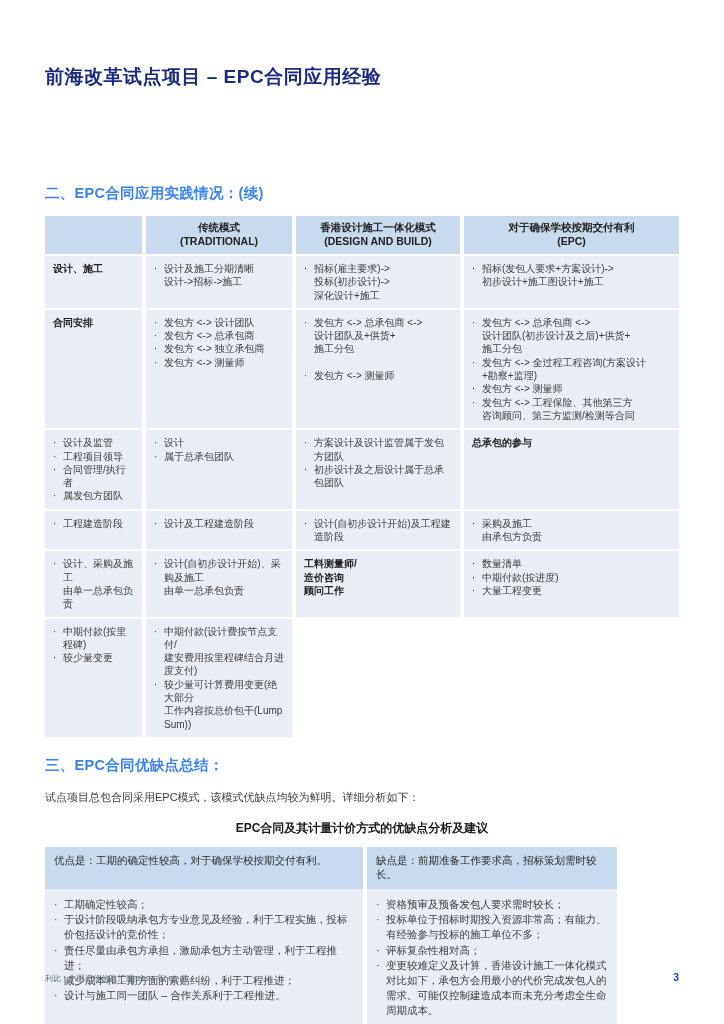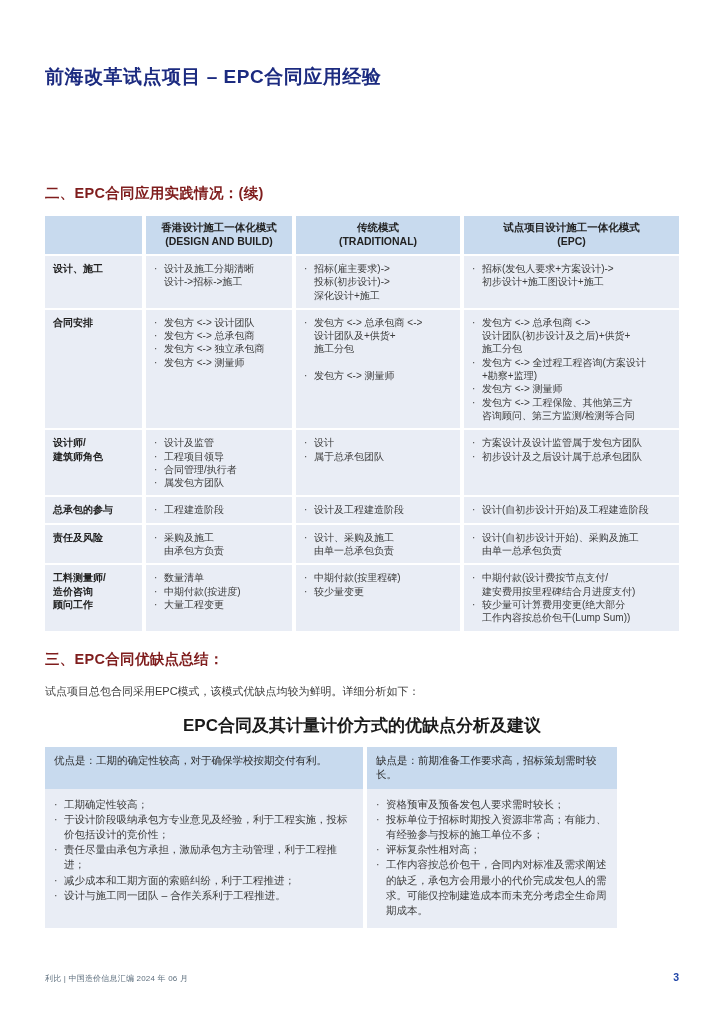--- a/index.html
+++ b/index.html
@@ -18,21 +18,21 @@
     padding-top:52px;
     font-size:19px;
     font-weight:bold;
     color:#1c2b80;
     letter-spacing:0.5px;
   }
 
   .section-heading {
     font-size:14.5px;
     font-weight:bold;
-    color:#7f1d1d;
+    color:#3b82f6;
     letter-spacing:0.3px;
   }
   .s2-heading { margin-top:94px; }
   .s3-heading { margin-top:19px; }
 
   .intro-text {
     margin-top:15px;
     font-size:11px;
     color:#3c3c3c;
   }
@@ -72,21 +72,21 @@
   }
   .bullet-item { display:flex; }
   .bullet-item .marker { width:10px; flex:0 0 10px; text-align:left; }
   .bullet-item .btext { white-space:pre-line; flex:1; }
   .spacer { height:13px; }
 
   
   .pc-title {
     margin-top:15px;
     text-align:center;
-    font-size:17px;
+    font-size:12px;
     font-weight:bold;
     color:#1a1a1a;
   }
   .pc-table {
     margin-top:10px;
     display:grid;
     grid-template-columns:318px 1fr;
     gap:0 4px;
     width:572px;
   }
@@ -124,29 +124,29 @@
     <h1 class="doc-title">前海改革试点项目 – EPC合同应用经验</h1>
 
     <h2 class="section-heading s2-heading">二、EPC合同应用实践情况：(续)</h2>
 
     <div class="cmp-table">
         <div class="cmp-th">
           <div></div>
           <div></div>
         </div>
         <div class="cmp-th">
+          <div>传统模式</div>
+          <div>(TRADITIONAL)</div>
+        </div>
+        <div class="cmp-th">
           <div>香港设计施工一体化模式</div>
           <div>(DESIGN AND BUILD)</div>
         </div>
         <div class="cmp-th">
-          <div>传统模式</div>
-          <div>(TRADITIONAL)</div>
-        </div>
-        <div class="cmp-th">
-          <div>试点项目设计施工一体化模式</div>
+          <div>对于确保学校按期交付有利</div>
           <div>(EPC)</div>
         </div>
         <div class="cmp-cell row-label">设计、施工</div>
         <div class="cmp-cell">
           <div class="bullet-item">
             <span class="marker">·</span>
             <span class="btext">设计及施工分期清晰
 设计-&gt;招标-&gt;施工</span>
           </div>
         </div>
@@ -212,22 +212,20 @@
           <div class="bullet-item">
             <span class="marker">·</span>
             <span class="btext">发包方 &lt;-&gt; 测量师</span>
           </div>
           <div class="bullet-item">
             <span class="marker">·</span>
             <span class="btext">发包方 &lt;-&gt; 工程保险、其他第三方
 咨询顾问、第三方监测/检测等合同</span>
           </div>
         </div>
-        <div class="cmp-cell row-label">设计师/
-建筑师角色</div>
         <div class="cmp-cell">
           <div class="bullet-item">
             <span class="marker">·</span>
             <span class="btext">设计及监管</span>
           </div>
           <div class="bullet-item">
             <span class="marker">·</span>
             <span class="btext">工程项目领导</span>
           </div>
           <div class="bullet-item">
@@ -271,21 +269,20 @@
             <span class="marker">·</span>
             <span class="btext">设计及工程建造阶段</span>
           </div>
         </div>
         <div class="cmp-cell">
           <div class="bullet-item">
             <span class="marker">·</span>
             <span class="btext">设计(自初步设计开始)及工程建造阶段</span>
           </div>
         </div>
-        <div class="cmp-cell row-label">责任及风险</div>
         <div class="cmp-cell">
           <div class="bullet-item">
             <span class="marker">·</span>
             <span class="btext">采购及施工
 由承包方负责</span>
           </div>
         </div>
         <div class="cmp-cell">
           <div class="bullet-item">
             <span class="marker">·</span>
@@ -379,21 +376,21 @@
           <div class="bullet-item">
             <span class="marker">·</span>
             <span class="btext">投标单位于招标时期投入资源非常高；有能力、有经验参与投标的施工单位不多；</span>
           </div>
           <div class="bullet-item">
             <span class="marker">·</span>
             <span class="btext">评标复杂性相对高；</span>
           </div>
           <div class="bullet-item">
             <span class="marker">·</span>
-            <span class="btext">工作内容按总价包干，合同内对标准及需求阐述的缺乏，承包方会用最小的代价完成发包人的需求。可能仅控制建造成本而未充分考虑全生命周期成本。</span>
+            <span class="btext">变更较难定义及计算，香港设计施工一体化模式对比如下，承包方会用最小的代价完成发包人的需求。可能仅控制建造成本而未充分考虑全生命周期成本。</span>
           </div>
         </div>
     </div>
 
   </div>
 
   <div class="footer">
     <span class="footer-left">利比 | 中国造价信息汇编 2024 年 06 月</span>
     <span class="footer-page">3</span>
   </div>

